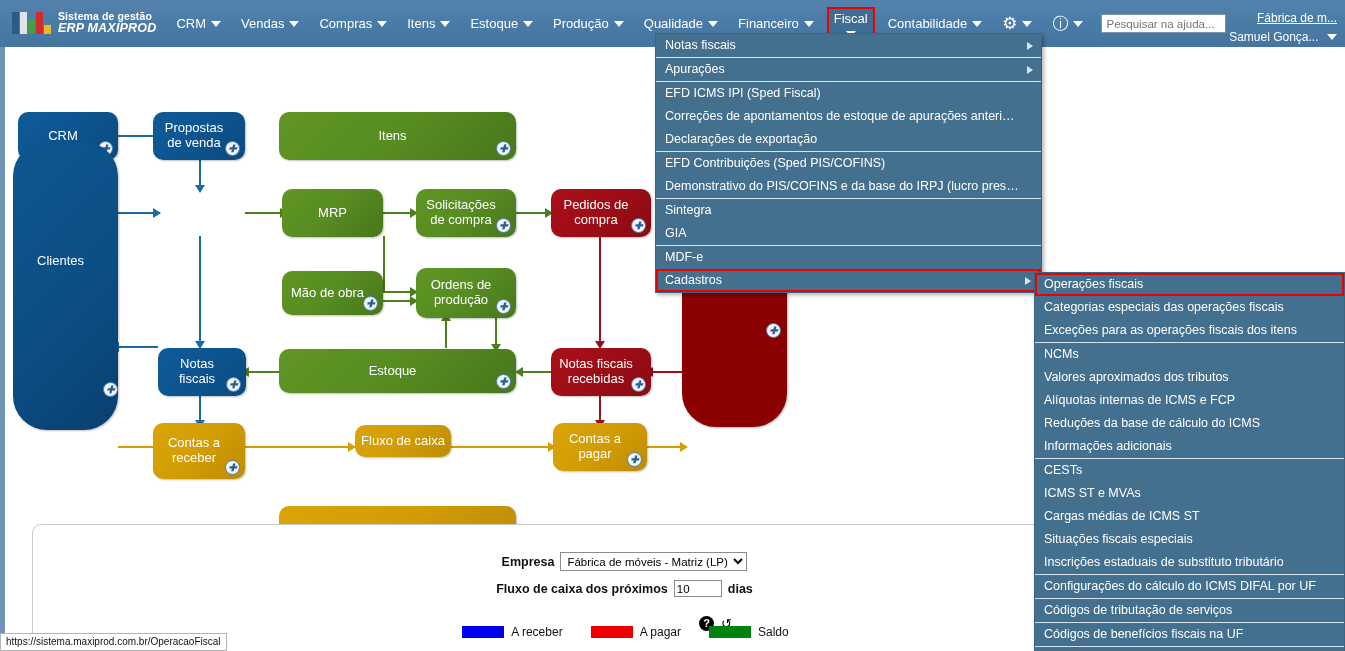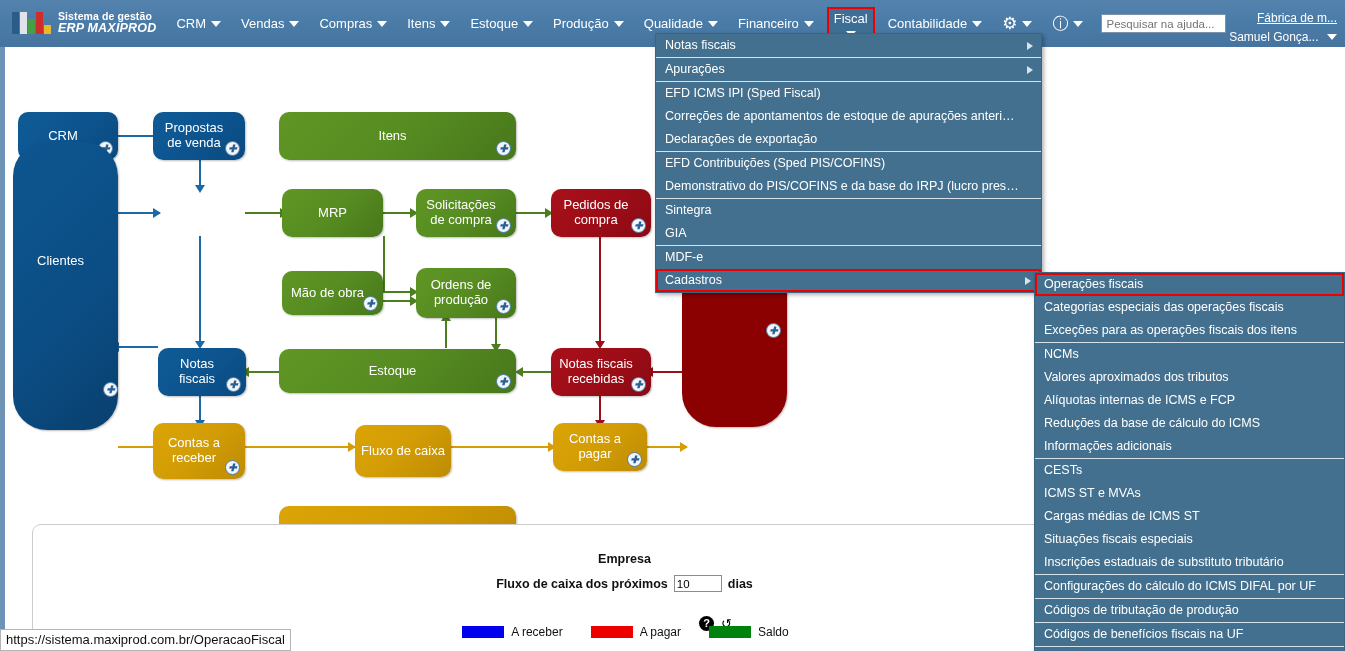--- a/index.html
+++ b/index.html
@@ -121,21 +121,21 @@
     font-size: 11px; font-weight: bold; text-align: center; line-height: 15px; }
   .refresh-ic { font-size: 13px; color: #000; }
   #legend { position: absolute; left: 0; width: 1185px; top: 100px; display: flex; align-items: center; justify-content: center; gap: 7px; font-size: 12px; color: #111; }
   .swatch { width: 42px; height: 12px; display: inline-block; }
   .legend-gap { width: 14px; }
 
   
   #statusurl {
     position: absolute; left: 0; bottom: 0; z-index: 60;
     background: #fff; border: 1px solid #b4b4b4; color: #111;
-    font-size: 13px; padding: 2px 5px 3px 5px; white-space: nowrap;
+    font-size: 10px; padding: 2px 5px 3px 5px; white-space: nowrap;
   }
 
   
   .menu {
     position: absolute; z-index: 50;
     background: #44708f; border: 1px solid #3c6582;
     box-shadow: 2px 2px 4px rgba(0,0,0,0.3);
   }
   #menu-fiscal { left: 655px; top: 33px; width: 387px; }
   #menu-cadastros { left: 1034px; top: 272px; width: 311px; }
@@ -385,38 +385,41 @@
     <div class="node n-dkred" style="left:677px;top:230px;width:105px;height:150px;border-radius:10px 10px 34px 34px;">
       <span></span>
       <i class="plus" style="right:6px;bottom:auto;top:46px;"></i>
     </div>
 
     <div class="node n-orange" style="left:148px;top:376px;width:92px;height:56px;">
       <span>Contas a receber</span>
       <i class="plus"></i>
     </div>
 
-    <div class="node n-orange" style="left:350px;top:378px;width:96px;height:52px;padding-right:6px;">
+    <div class="node n-orange" style="left:350px;top:378px;width:96px;height:32px;padding-right:6px;">
       <span>Fluxo de caixa</span>
     </div>
 
     <div class="node n-orange" style="left:548px;top:376px;width:94px;height:48px;">
       <span>Contas a pagar</span>
       <i class="plus"></i>
     </div>
 
     <div class="node n-orange" style="left:274px;top:459px;width:237px;height:48px;">
       <span>Contabilidade</span>
       <i class="plus"></i>
     </div>
   </div>
 
   <div id="bottompanel">
     <div class="frow" id="frow1">
       <span>Empresa</span>
+      <select id="empresa-select">
+        <option>Fábrica de móveis - Matriz (LP)</option>
+      </select>
     </div>
     <div class="frow" id="frow2">
       <span>Fluxo de caixa dos próximos</span>
       <input id="dias-input" type="text" value="10" style="">
       <span>dias</span>
     </div>
 
     <div id="chart-tools">
       <span class="qmark">?</span>
       <span class="refresh-ic">↺</span>
@@ -510,21 +513,21 @@
     <div class="mitem">
       <span>Situações fiscais especiais</span>
     </div>
     <div class="mitem">
       <span>Inscrições estaduais de substituto tributário</span>
     </div>
     <div class="mitem sep-top">
       <span>Configurações do cálculo do ICMS DIFAL por UF</span>
     </div>
     <div class="mitem sep-top">
-      <span>Códigos de tributação de produção</span>
+      <span>Códigos de tributação de serviços</span>
     </div>
     <div class="mitem sep-top">
       <span>Códigos de benefícios fiscais na UF</span>
     </div>
     <div class="mitem sep-top">
       
     </div>
   </div>
 
   <div id="statusurl">https://sistema.maxiprod.com.br/OperacaoFiscal</div>

